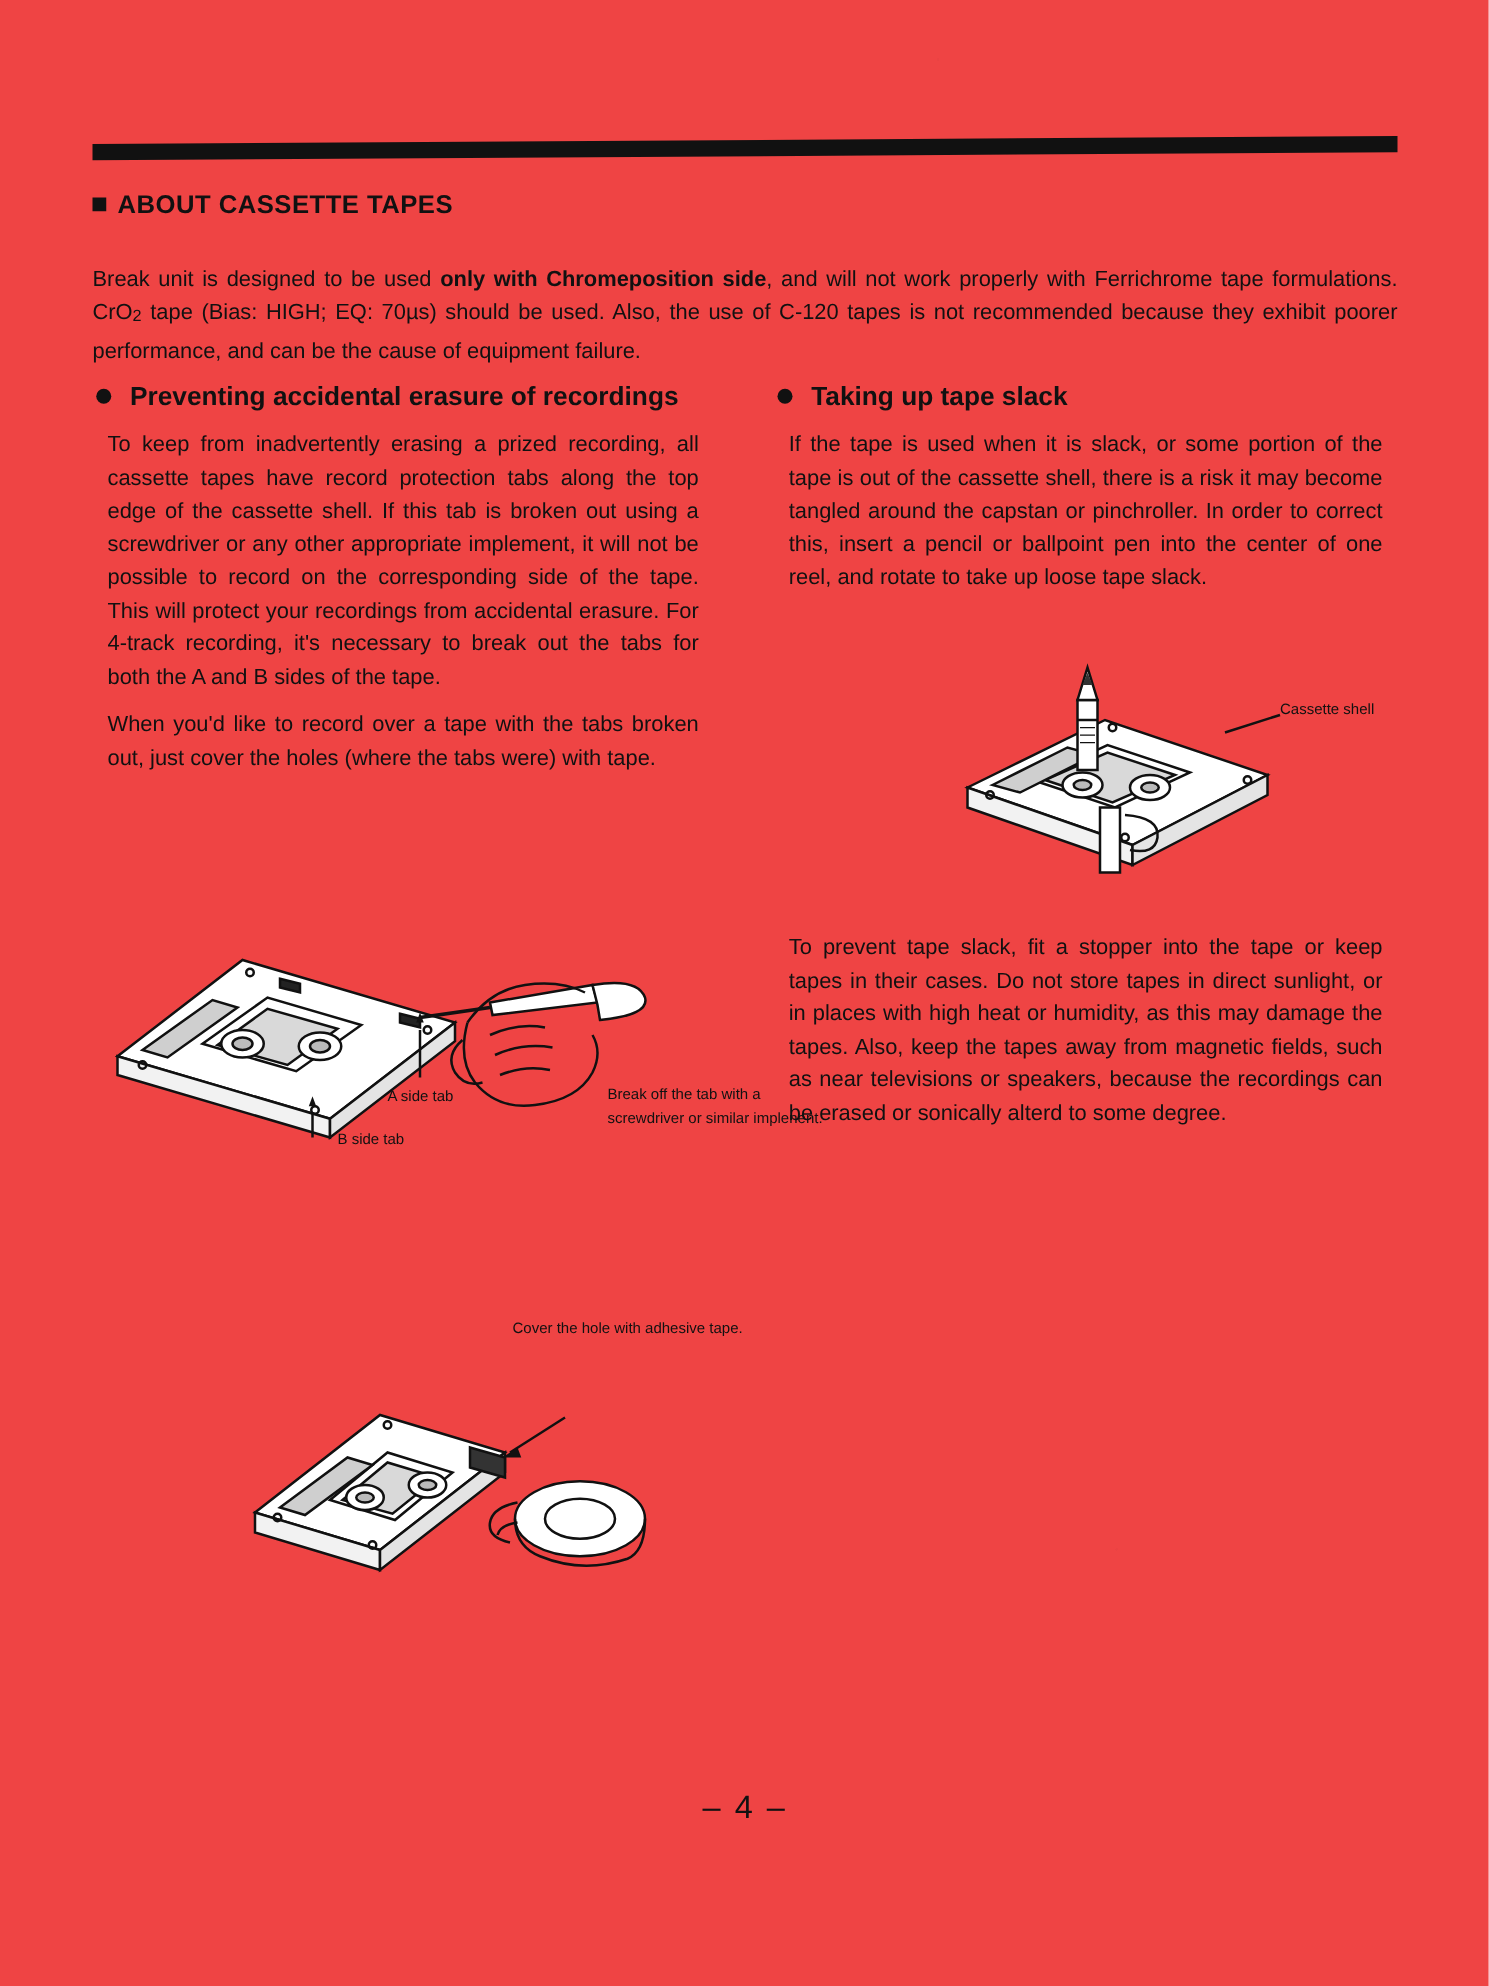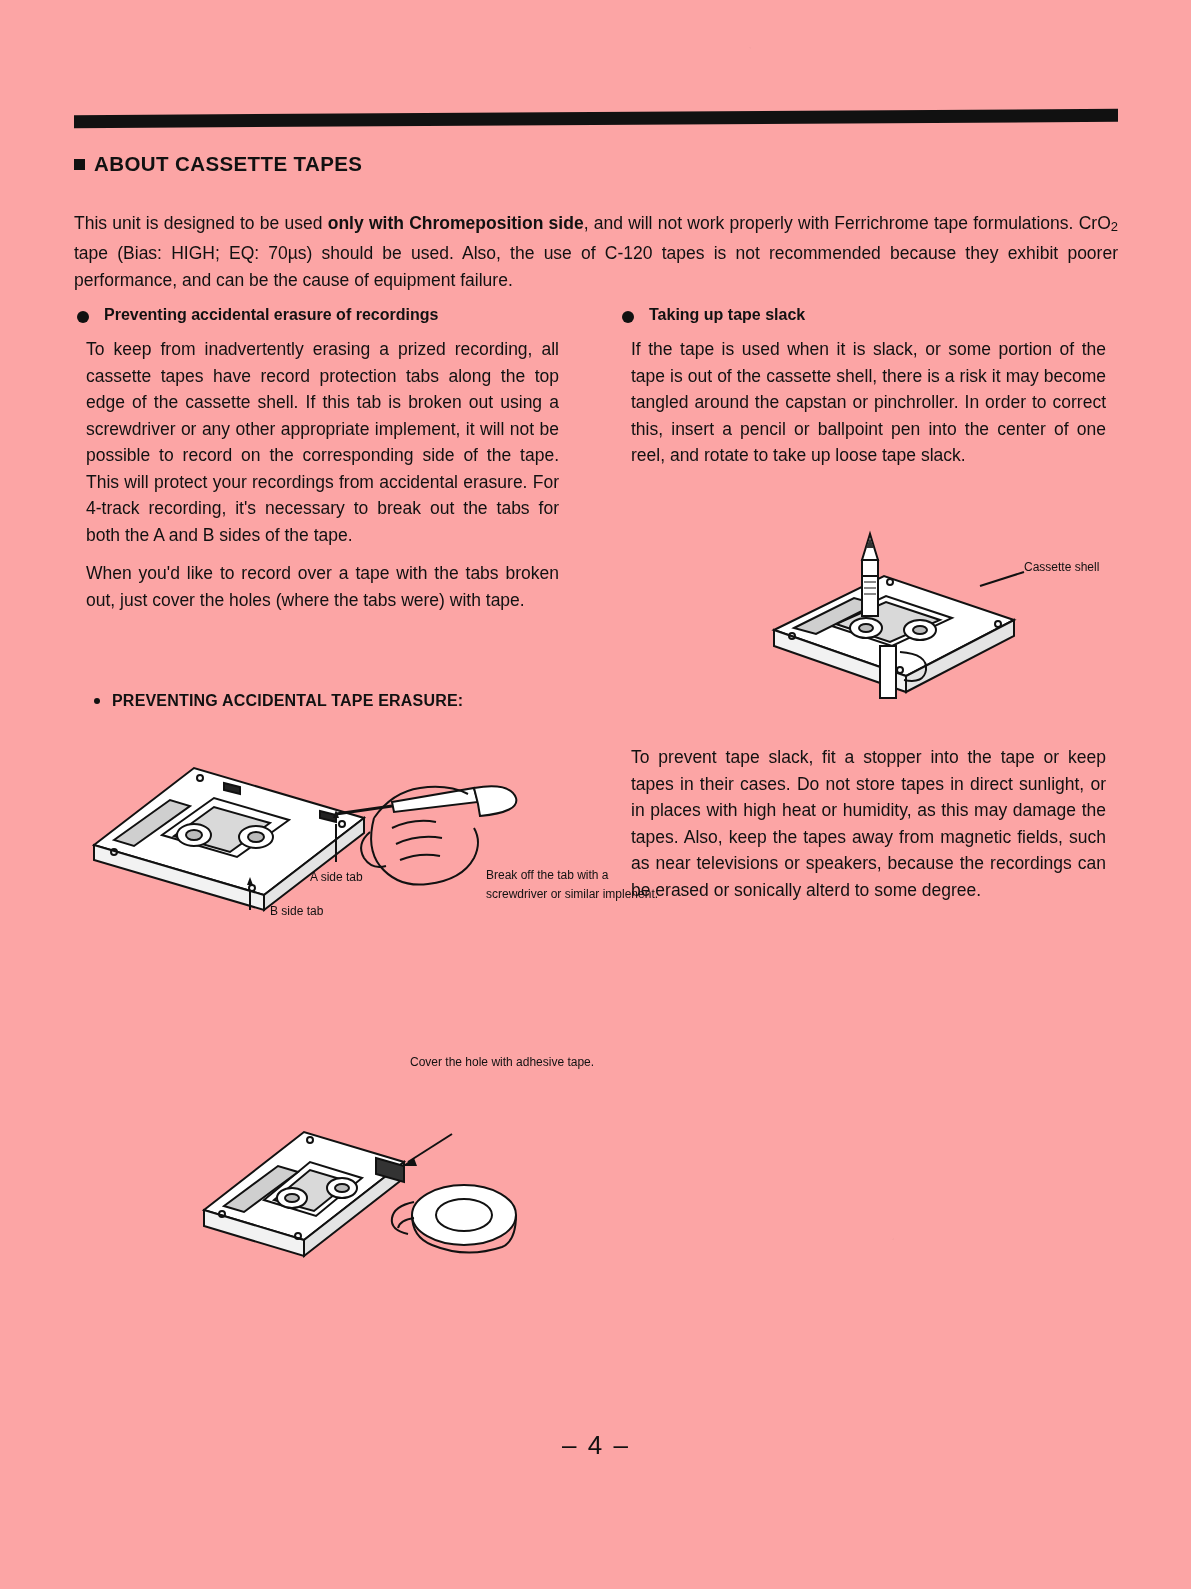--- a/index.html
+++ b/index.html
@@ -8,21 +8,21 @@
     background: #ffffff;
   }
   body {
     font-family: "Liberation Sans", sans-serif;
     color: #111111;
   }
   .page {
     position: relative;
     width: 1191px;
     height: 1589px;
-    background: #fca5a5;
+    background: #ef4444;
     overflow: hidden;
   }
   
   .page::before {
     content: "";
     position: absolute;
     inset: 0;
     background:
       radial-gradient(circle at 12% 8%, rgba(0,0,0,0.025) 0 1px, transparent 1px),
       radial-gradient(circle at 63% 3%, rgba(0,0,0,0.02) 0 1px, transparent 1px),
@@ -83,21 +83,21 @@
     top: 306px;
     width: 497px;
   }
   .col-right {
     position: absolute;
     left: 545px;
     top: 306px;
     width: 499px;
   }
   .dot-head {
-    font-size: 16px;
+    font-size: 21px;
     font-weight: bold;
     margin: 0 0 10px 0;
     position: relative;
     padding-left: 30px;
   }
   .dot-head .dot {
     position: absolute;
     left: 3px;
     top: 5px;
     width: 12px;
@@ -155,38 +155,34 @@
 <div class="page">
   <div class="content">
 
     <div class="top-rule"></div>
 
     <div class="section-heading">
       <span class="sq-bullet"></span><span>ABOUT CASSETTE TAPES</span>
     </div>
 
     <p class="intro">
-      <span>This unit is designed to be used </span><b>only with Chromeposition side</b><span>, and will not work properly with Ferrichrome tape formulations. CrO</span><span class="sub">2</span><span> tape (Bias: HIGH; EQ: 70µs) should be used. Also, the use of C-120 tapes is not recommended because they exhibit poorer performance, and can be the cause of equipment failure.</span>
+      <span>Break unit is designed to be used </span><b>only with Chromeposition side</b><span>, and will not work properly with Ferrichrome tape formulations. CrO</span><span class="sub">2</span><span> tape (Bias: HIGH; EQ: 70µs) should be used. Also, the use of C-120 tapes is not recommended because they exhibit poorer performance, and can be the cause of equipment failure.</span>
     </p>
 
     <div class="col-left">
 
       <div class="dot-head">
         <span class="dot"></span>
         <span>Preventing accidental erasure of recordings</span>
       </div>
 
       <p class="body-text">To keep from inadvertently erasing a prized recording, all cassette tapes have record protection tabs along the top edge of the cassette shell. If this tab is broken out using a screwdriver or any other appropriate implement, it will not be possible to record on the corresponding side of the tape. This will protect your recordings from accidental erasure. For 4-track recording, it's necessary to break out the tabs for both the A and B sides of the tape.</p>
       <p class="body-text">When you'd like to record over a tape with the tabs broken out, just cover the holes (where the tabs were) with tape.</p>
     </div>
 
-    <div class="small-head" style="position:absolute; left:16px; top:690px; width:520px;">
-      <span class="tinydot"></span>
-      <span>PREVENTING ACCIDENTAL TAPE ERASURE:</span>
-    </div>
 
     <div class="figure" style="left:0px; top:740px; width:520px; height:200px;">
       <svg width="520" height="200" viewBox="0 0 520 200">
         <g fill="none" stroke="#111" stroke-width="2">
 
           <polygon points="20,105 120,28 290,78 190,155" fill="#fff"></polygon>
           <polygon points="20,105 20,120 190,170 190,155" fill="#f2f2f2"></polygon>
           <polygon points="190,155 190,170 290,93 290,78" fill="#e4e4e4"></polygon>
 
           <polygon points="88,95 140,58 215,80 163,117" fill="#fff"></polygon>

